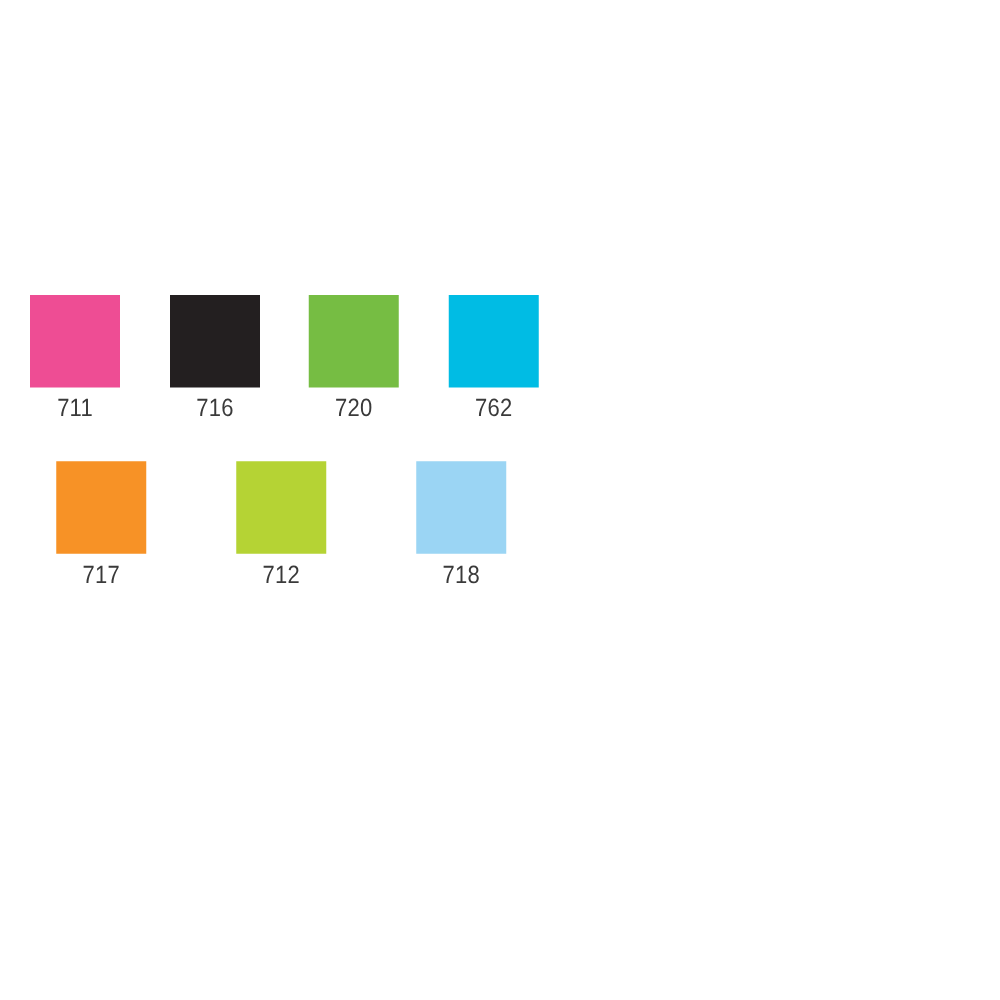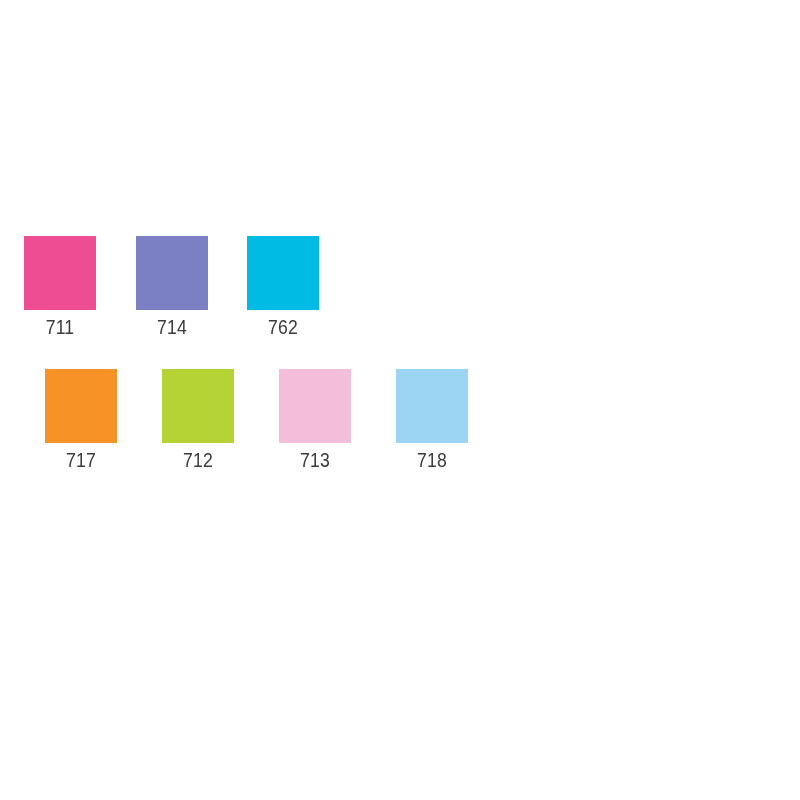--- a/index.html
+++ b/index.html
@@ -41,21 +41,21 @@
     width: 111.7px;
     justify-content: space-between;
   }
 
   
   #swatch-row-2 {
     top: 369px;
     padding-left: 45px;
   }
   #swatch-row-2 .swatch-cell {
-    width: 117px;
+    width: 144px;
   }
 
   .swatch-cell {
     display: flex;
     flex-direction: column;
     align-items: flex-start;
   }
 
   .swatch-chip {
     width: 72px;
@@ -83,52 +83,52 @@
 
 <div id="swatch-chart" style="background: rgb(255, 255, 255);">
 
   <div class="swatch-row" id="swatch-row-1">
 
     <div class="swatch-cell">
       <span class="swatch-chip" style="background-color: rgb(238, 77, 148);"></span>
       <span class="swatch-label" style="color: rgb(58, 58, 58);">711</span>
     </div>
 
+    <div class="swatch-cell">
+      <span class="swatch-chip" style="background-color: rgb(35, 31, 32);"></span>
+      <span class="swatch-label" style="color: rgb(58, 58, 58);">716</span>
+    </div>
+
+    <div class="swatch-cell">
+      <span class="swatch-chip" style="background-color: rgb(118, 189, 67);"></span>
+      <span class="swatch-label" style="color: rgb(58, 58, 58);">720</span>
+    </div>
 
 
 
-
-    <div class="swatch-cell">
-      <span class="swatch-chip" style="background-color: rgb(123, 127, 196);"></span>
-      <span class="swatch-label" style="color: rgb(58, 58, 58);">714</span>
-    </div>
 
     <div class="swatch-cell">
       <span class="swatch-chip" style="background-color: rgb(0, 188, 228);"></span>
       <span class="swatch-label" style="color: rgb(58, 58, 58);">762</span>
     </div>
 
   </div>
 
   <div class="swatch-row" id="swatch-row-2">
 
     <div class="swatch-cell">
       <span class="swatch-chip" style="background-color: rgb(247, 146, 38);"></span>
       <span class="swatch-label" style="color: rgb(58, 58, 58);">717</span>
     </div>
 
     <div class="swatch-cell">
       <span class="swatch-chip" style="background-color: rgb(181, 211, 52);"></span>
       <span class="swatch-label" style="color: rgb(58, 58, 58);">712</span>
     </div>
 
-    <div class="swatch-cell">
-      <span class="swatch-chip" style="background-color: rgb(244, 190, 218);"></span>
-      <span class="swatch-label" style="color: rgb(58, 58, 58);">713</span>
-    </div>
 
     <div class="swatch-cell">
       <span class="swatch-chip" style="background-color: rgb(155, 213, 244);"></span>
       <span class="swatch-label" style="color: rgb(58, 58, 58);">718</span>
     </div>
 
 
 
   </div>
 

